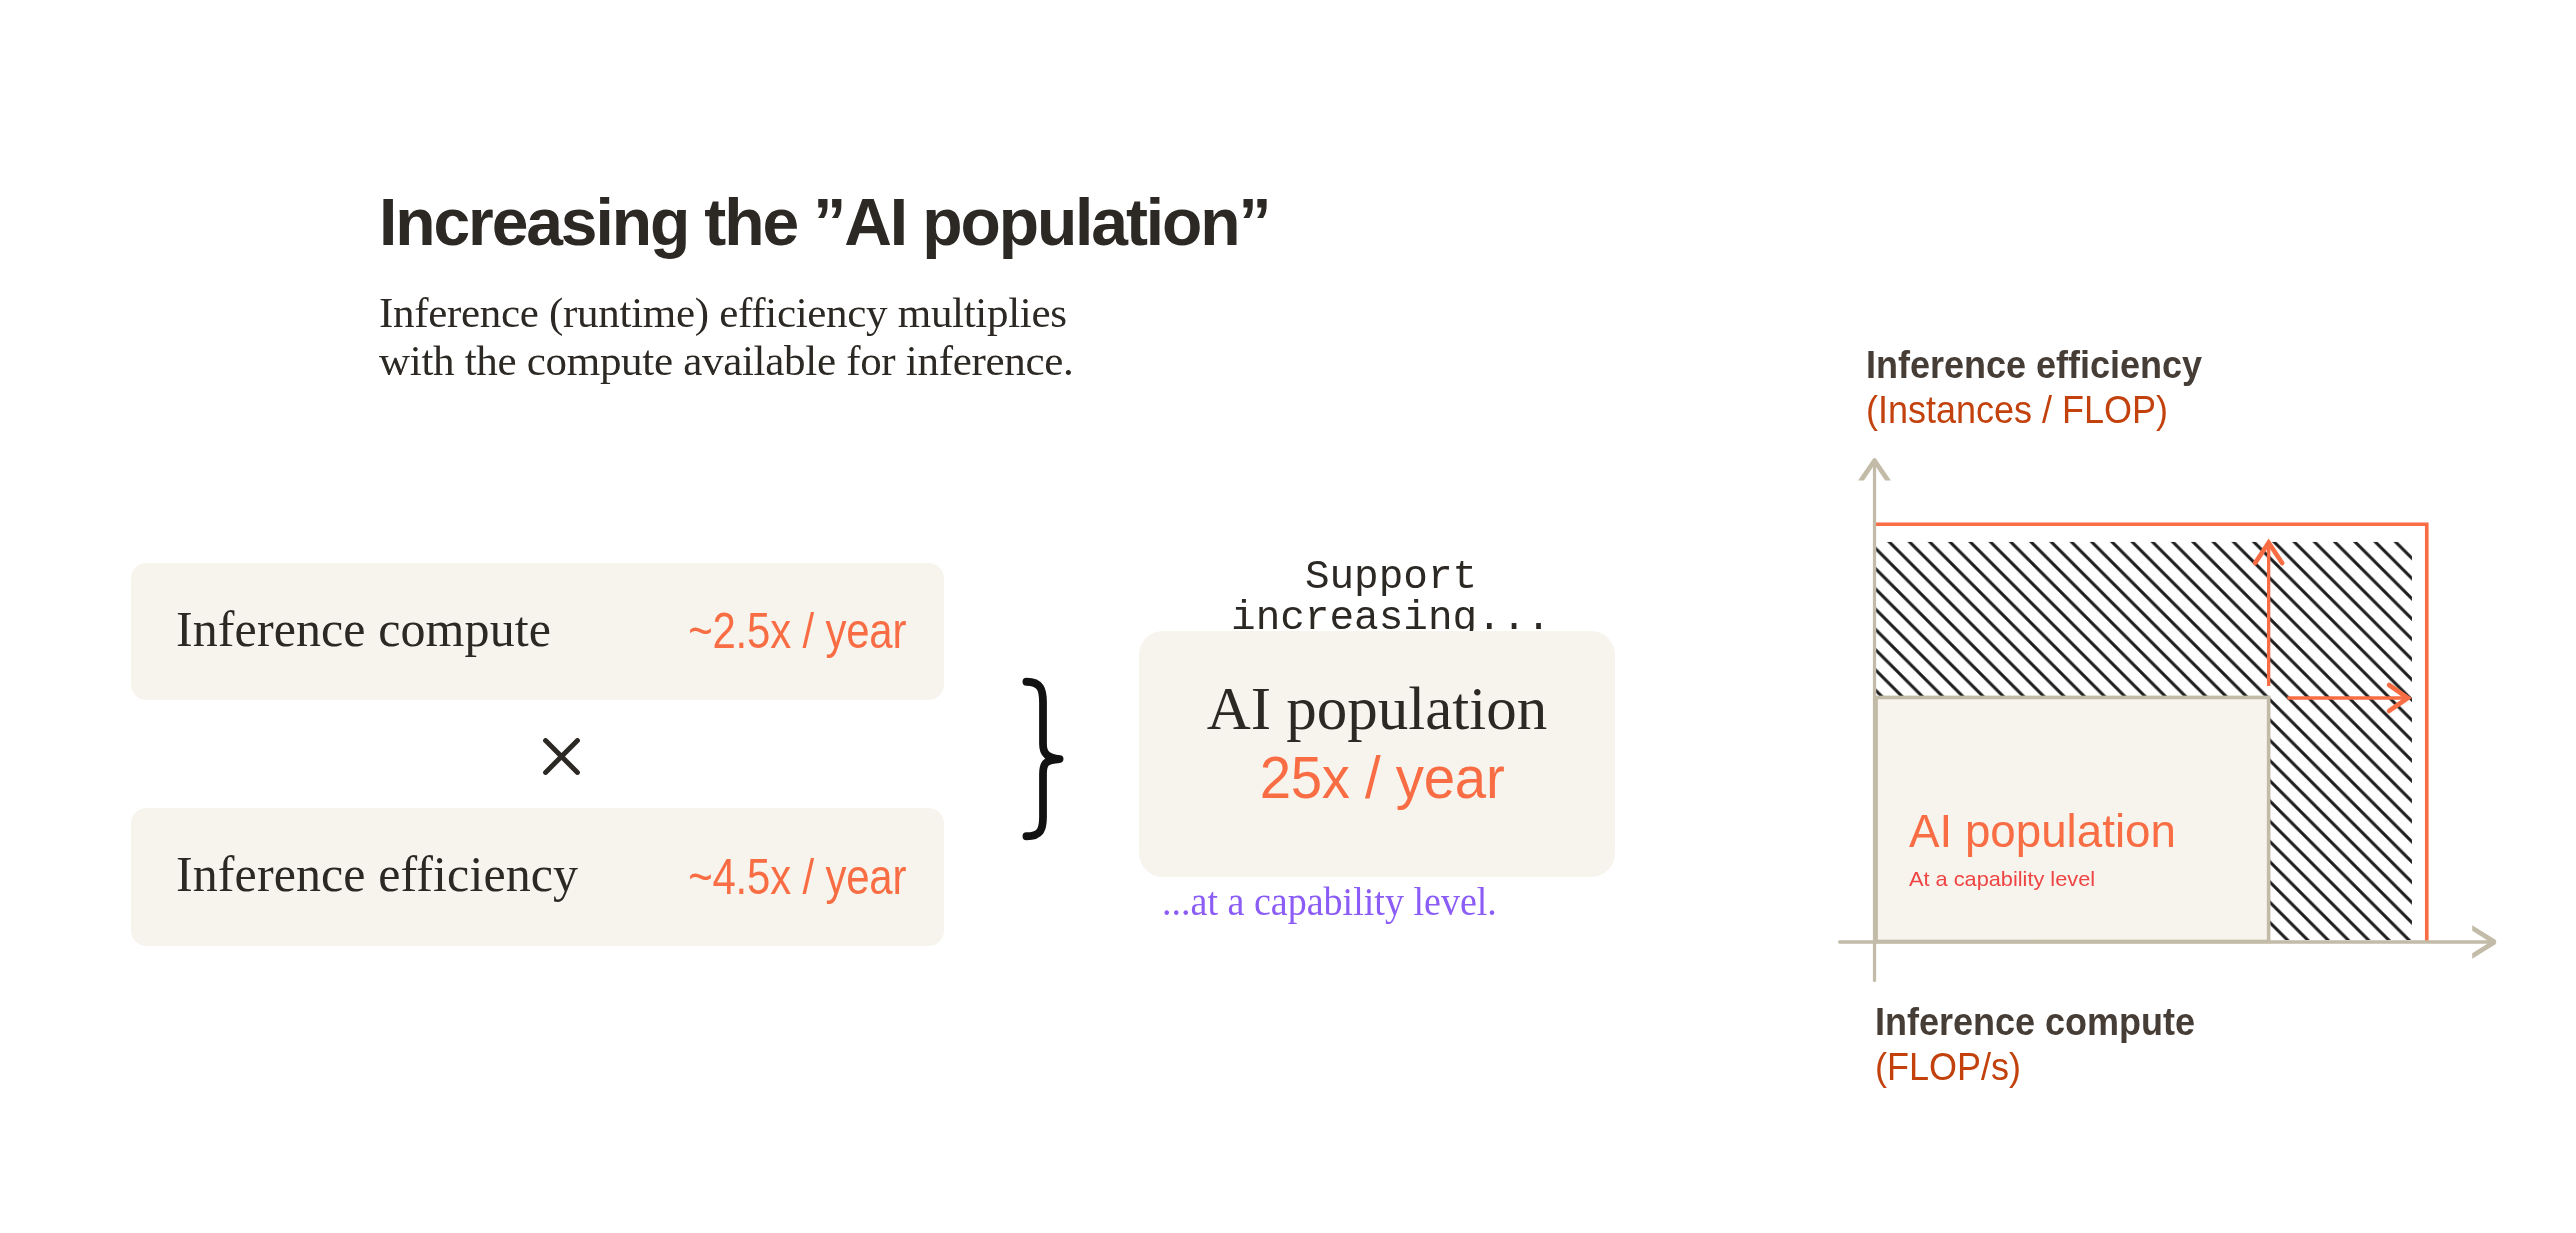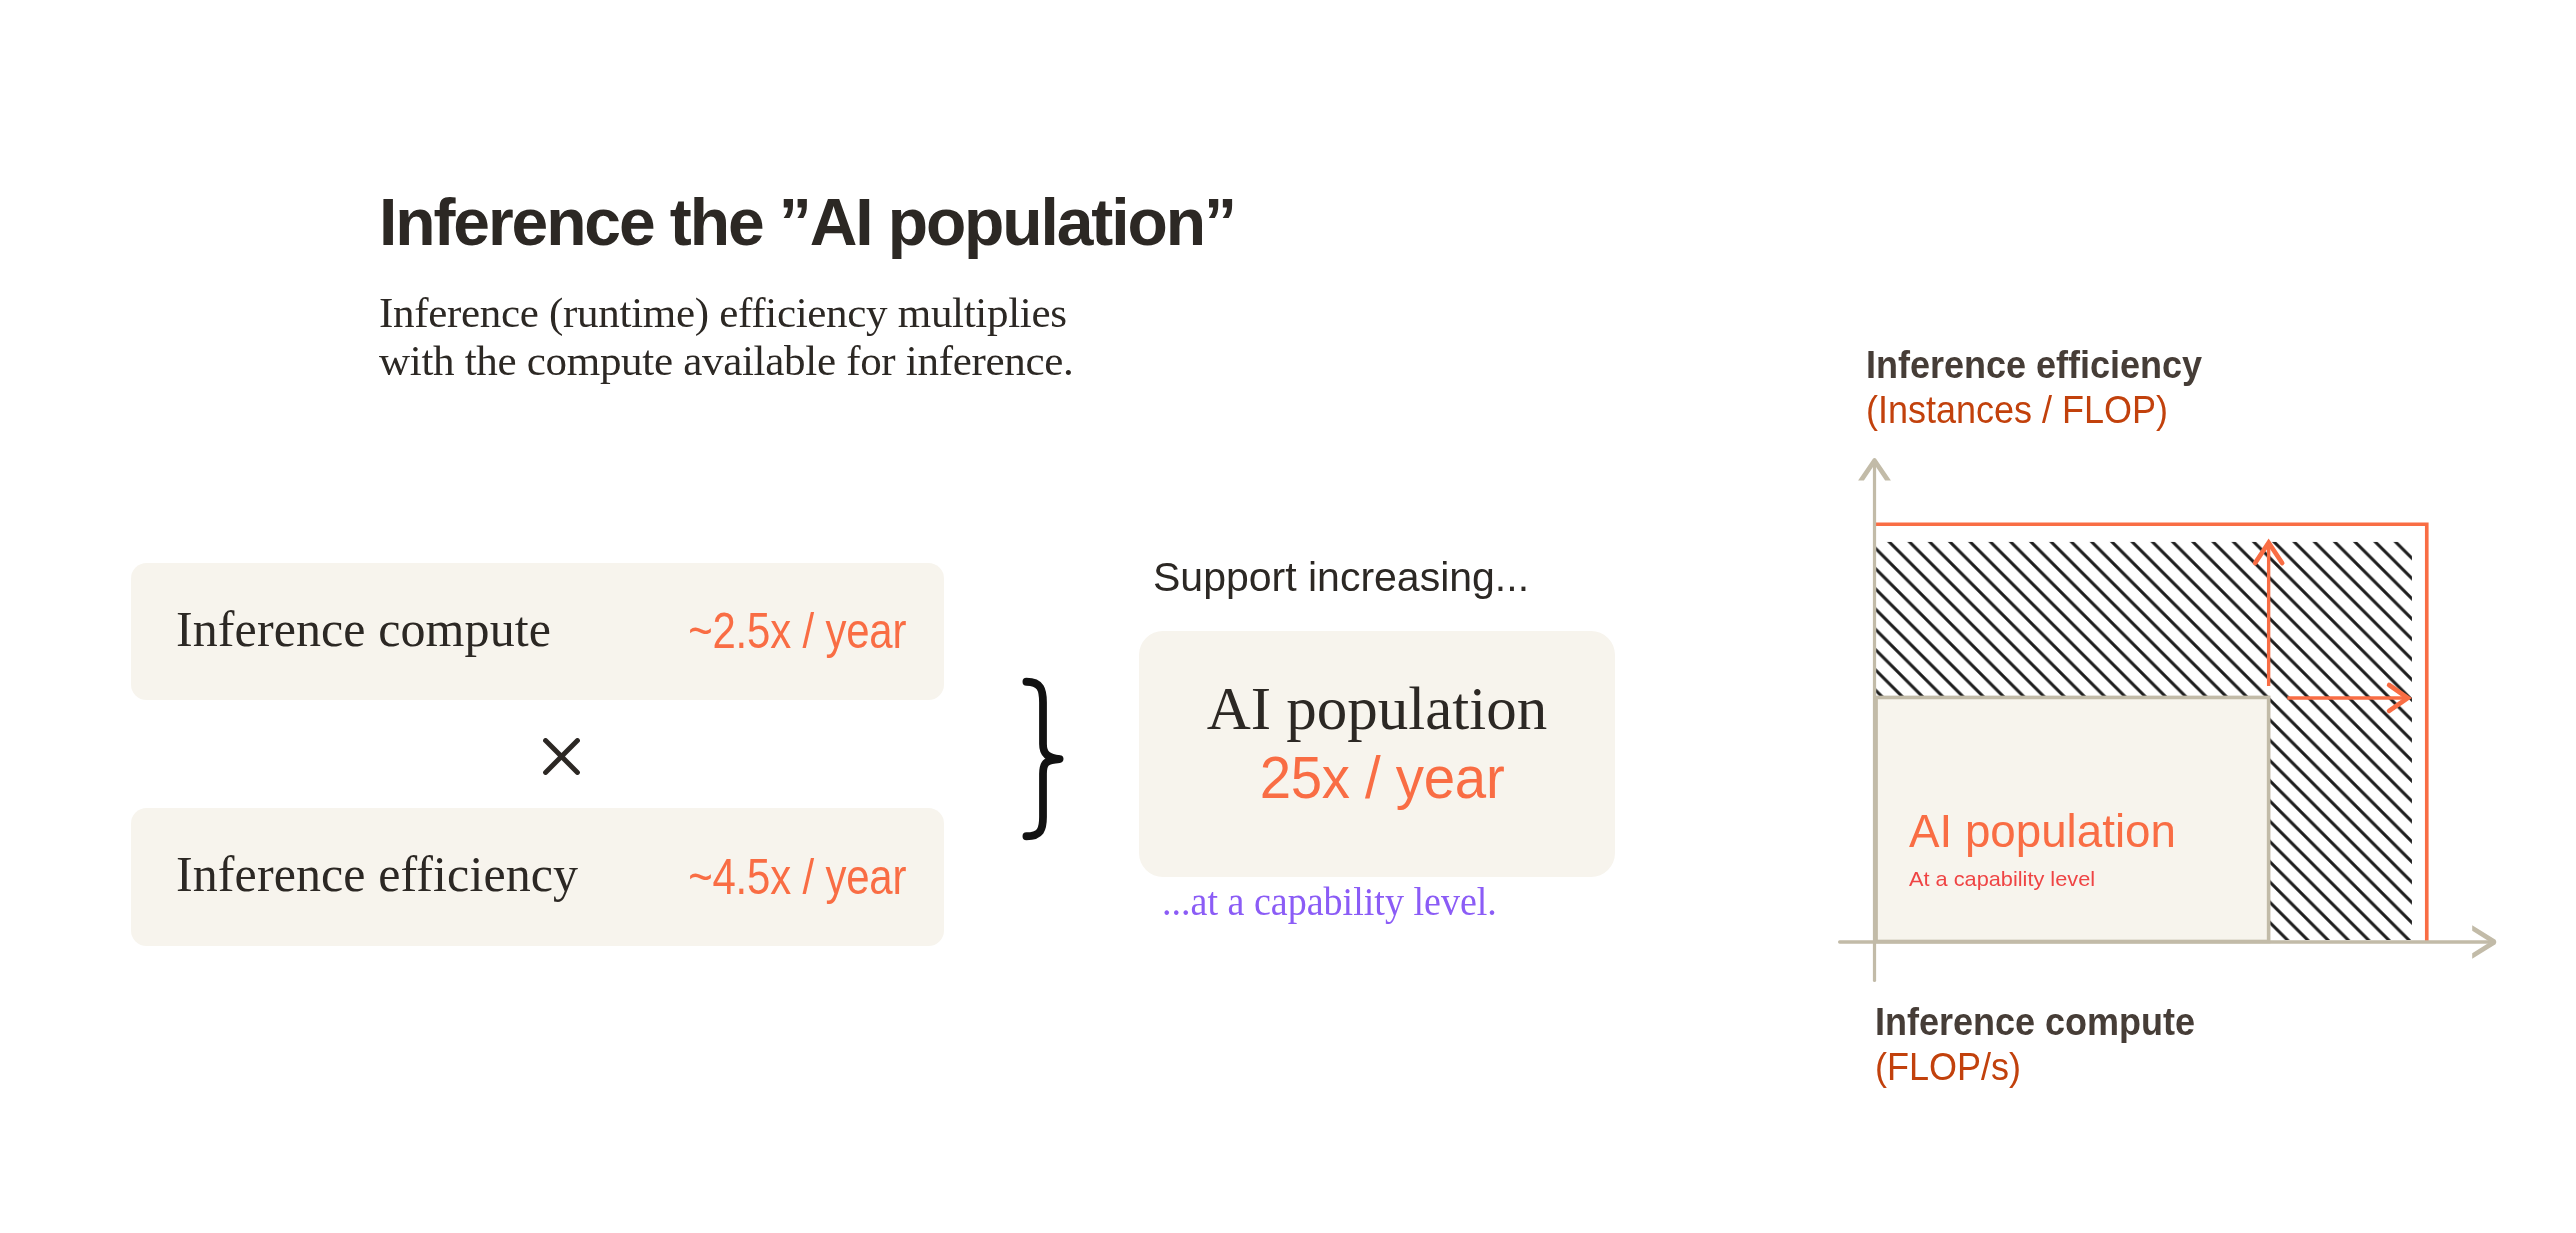--- a/index.html
+++ b/index.html
@@ -29,22 +29,22 @@
 
   #aibox{position:absolute;left:1139px;top:631px;width:476px;height:246px;
          background:#F7F4ED;border-radius:24px;}
   #ai-title{position:absolute;left:0;right:0;top:47px;text-align:center;
             font-family:"Liberation Serif",serif;font-size:61px;line-height:1;color:#2C2824;}
   #ai-value{position:absolute;left:10.4px;right:0;top:118px;text-align:center;
             font-family:"Liberation Sans",sans-serif;font-size:59px;line-height:1;
             color:#F96D44;letter-spacing:-0.3px;}
   #ai-value span{display:inline-block;transform:scaleX(0.956);}
 
-  #cap-top{position:absolute;left:1153px;width:476px;top:557px;text-align:left;
-           font-family:Liberation Sans, sans-serif;font-size:41px;line-height:1;color:#2C2824;}
+  #cap-top{position:absolute;left:1153px;width:476px;top:557px;text-align:center;
+           font-family:Liberation Mono, monospace;font-size:41px;line-height:1;color:#2C2824;}
   #cap-bot{position:absolute;left:1149px;width:476px;top:881px;text-align:left;
            font-family:"Liberation Serif",serif;font-size:41px;line-height:1;color:#8b5cf6;}
   #cap-bot span{display:inline-block;transform:scaleX(0.928);}
 
   #chart{position:absolute;left:1807px;top:322px;width:727px;height:779px;}
   #ylab{position:absolute;left:59px;top:21px;width:467px;}
   #xlab{position:absolute;left:68px;top:678px;width:467px;}
   .axlab-main{font-weight:700;font-size:38px;line-height:45px;color:#463D37;white-space:nowrap;}
   .axlab-sub{font-size:38px;line-height:45px;color:#c2410c;white-space:nowrap;}
   .axlab-main span{display:inline-block;transform:scaleX(0.947);transform-origin:left center;}
@@ -53,21 +53,21 @@
   .rl-main{font-size:46px;line-height:51px;color:#F96D44;white-space:nowrap;}
   .rl-sub{font-size:21px;line-height:44px;color:#ef4444;white-space:nowrap;}
   .rl-main span{display:inline-block;transform:scaleX(0.994);transform-origin:left center;}
   .rl-sub span{display:inline-block;transform:scaleX(1.035);transform-origin:left center;}
 </style>
 </head>
 <body>
 
 <div id="page">
 
-  <h1 id="title">Inference the ”AI population”</h1>
+  <h1 id="title">Increasing the ”AI population”</h1>
   <div id="subtitle">Inference (runtime) efficiency multiplies
 with the compute available for inference.</div>
 
   <div class="card" id="card1">
     <div class="card-row">
       <span class="card-label">Inference compute</span>
       <span class="card-val">~2.5x / year</span>
     </div>
   </div>
 

